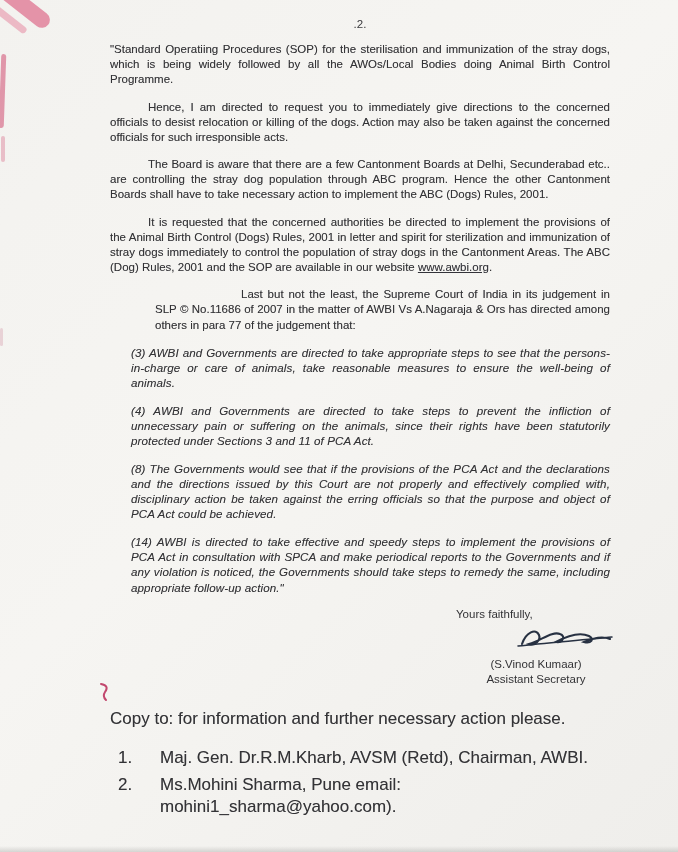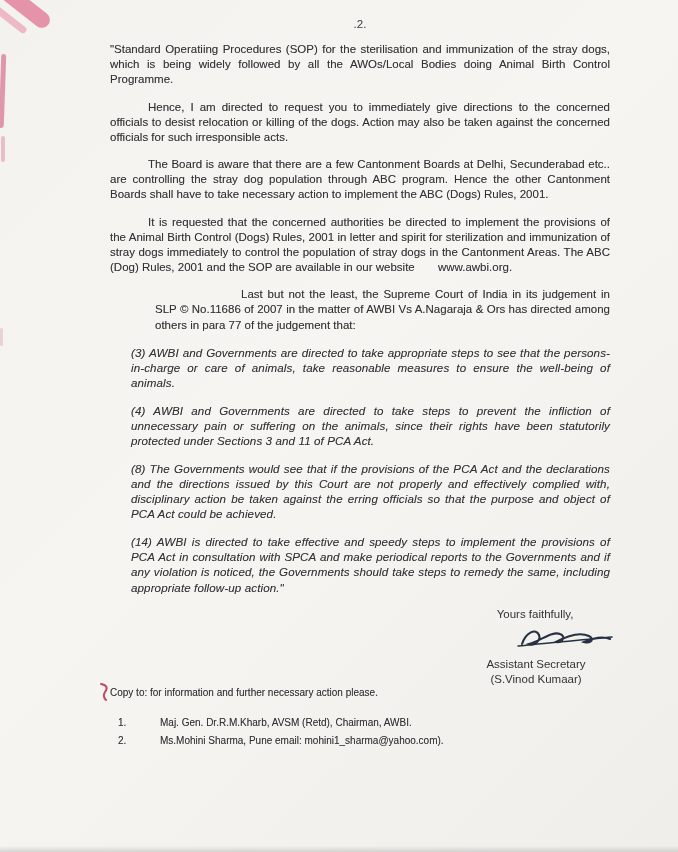--- a/index.html
+++ b/index.html
@@ -31,38 +31,39 @@
   }
   p.indent { text-indent: 38px; }
   p.indent-lg { text-indent: 86px; margin-left: 45px; }
   p.quote-para {
     font-style: italic;
     margin-left: 21px;
     font-size: 11.6px;
     letter-spacing: 0.1px;
   }
   .weblink {
+    text-decoration: underline;
     color: #34343a;
     cursor: pointer;
-    margin-left: 20px;
   }
   .closing-line { margin-top: 2px; }
   .signoff {
     width: 160px;
     margin-left: auto;
     margin-right: -6px;
     text-align: center;
     font-size: 11.5px;
     line-height: 1.3;
     color: #333336;
   }
-  .signoff .valediction { text-align: center; padding-right: 2px; }
+  .signoff .valediction { text-align: left; padding-right: 2px; }
   .signature-wrap { height: 32px; margin: 2px 0 1px 0; text-align: right; }
   .copy-block {
-    font-size: 10px;
+    margin-top: 22px;
+    font-size: 17px;
     color: #333336;
     text-shadow: 0 0 0.4px rgba(40,40,45,0.35);
   }
   .copy-list { margin-top: 18px; }
   .copy-item { display: flex; margin: 0 0 5px 8px; line-height: 1.3; }
   .copy-item .num { width: 42px; flex: 0 0 42px; }
   
   .artifact { position: absolute; pointer-events: none; }
   .corner-streak {
     left: -18px; top: -6px; width: 74px; height: 16px;
@@ -132,22 +133,22 @@
 
 
   <div class="signoff">
     <div class="valediction">Yours faithfully,</div>
     <div class="signature-wrap">
       <svg width="104" height="30" viewBox="0 0 104 30">
         <path d="M10 20 C 14 8, 24 4, 27 11 C 29 16, 23 22, 17 20 C 30 16, 40 7, 48 10 C 54 12, 51 19, 44 18 C 55 12, 68 8, 77 12 C 83 15, 79 20, 72 18 C 81 14, 91 12, 98 15" stroke="#273142" stroke-width="2.1" fill="none" stroke-linecap="round"></path>
         <path d="M6 22 C 32 19, 72 16, 100 13" stroke="#273142" stroke-width="1.5" fill="none" stroke-linecap="round"></path>
       </svg>
     </div>
+    <div>(S.Vinod Kumaar)</div>
     <div>Assistant Secretary</div>
-    <div>(S.Vinod Kumaar)</div>
   </div>
 
   <div class="copy-block">
     <div>Copy to: for information and further necessary action please.</div>
     <div class="copy-list">
       <div class="copy-item">
         <span class="num">1.</span>
         <span>Maj. Gen. Dr.R.M.Kharb, AVSM (Retd), Chairman, AWBI.</span>
       </div>
       <div class="copy-item">

